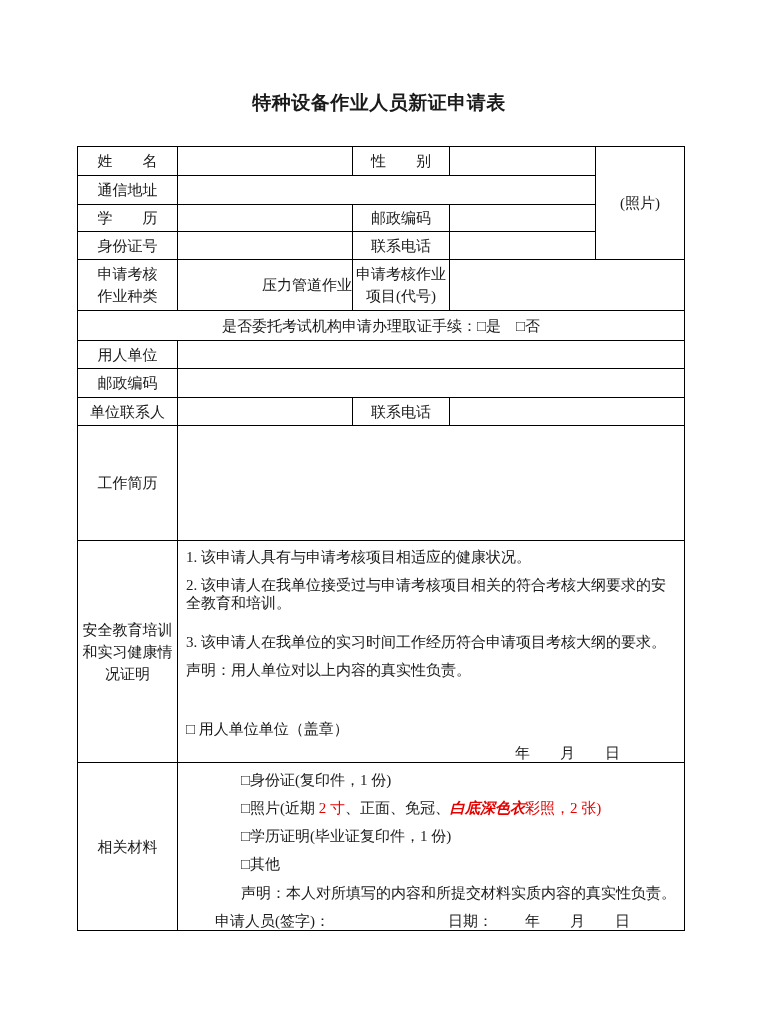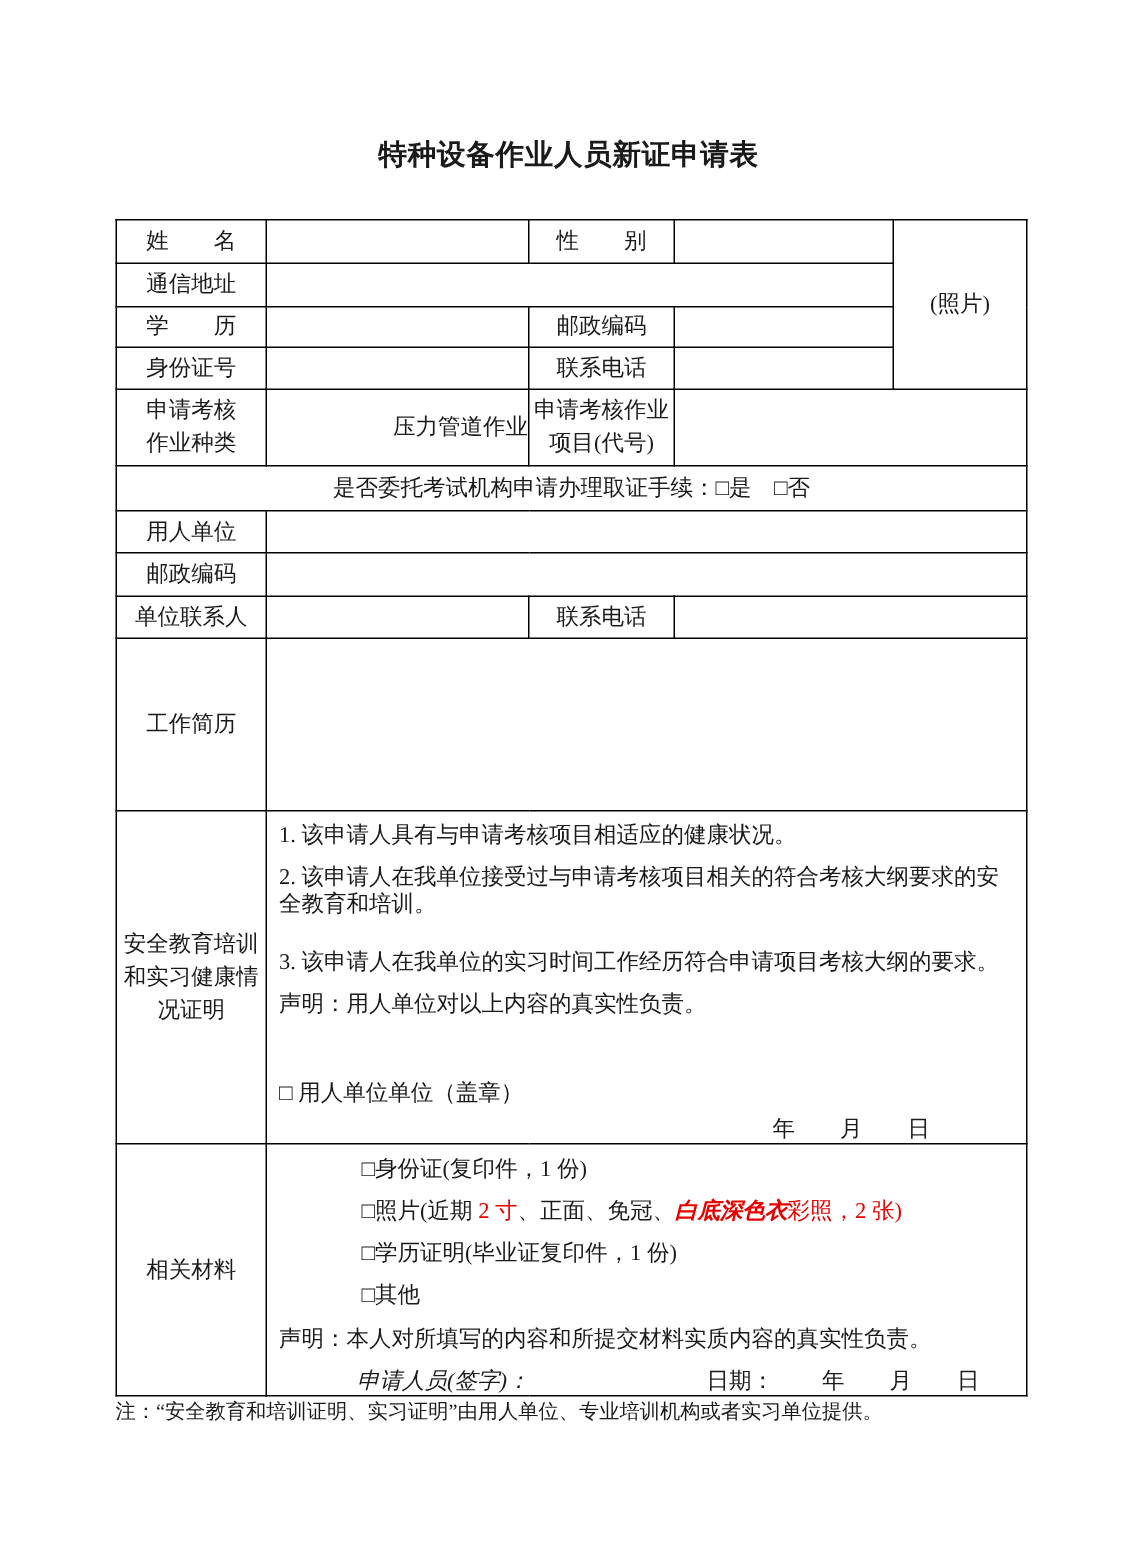--- a/index.html
+++ b/index.html
@@ -34,23 +34,23 @@
   tr.r9{height:28px;} tr.r10{height:115px;} tr.r11{height:213px;} tr.r12{height:166px;}
   .two-line{line-height:22px;}
   .safety-item1{margin-top:7px;}
   .safety-item2{margin-top:10px;}
   .safety-item3{margin-top:21px;}
   .safety-statement{margin-top:10px;}
   .seal-line{margin-top:41px;text-align:left;padding-right:80px;}
   .safety-ymd{margin-top:6px;text-align:right;padding-right:56px;}
   .mat-item{margin:10px 0 0 17px;padding-left:38px;}
   .mat-item.first{margin-top:8px;}
-  .mat-statement{margin-top:11px;}
+  .mat-statement{margin-top:11px;text-align:right;}
   .sign-row{margin-top:10px;white-space:nowrap;}
-  .sign-label{margin-left:52px;font-style:italic;}
+  .sign-label{margin-left:29px;}
   .date-label{margin-left:118px;}
   .sign-ymd{margin-left:32px;}
   .t-red{color:#e60000;}
   .t-red-em{color:#e60000;font-weight:bold;font-style:italic;}
   .footnote{
     position:absolute;top:932px;left:77px;width:620px;
     font-size:13.5px;line-height:18px;
   }
 </style>
 </head>
@@ -169,15 +169,14 @@
         <div class="mat-item">□其他</div>
         <div class="mat-statement">声明：本人对所填写的内容和所提交材料实质内容的真实性负责。</div>
         <div class="sign-row">
           <span class="sign-label">申请人员(签字)：</span><span class="date-label">日期：</span><span class="sign-ymd">年　　月　　日</span>
         </div>
       </td>
     </tr>
   </tbody>
     </table>
 
-  <div class="footnote">注：“安全教育和培训证明、实习证明”由用人单位、专业培训机构或者实习单位提供。</div>
 
 </div>
 
 </body></html>

